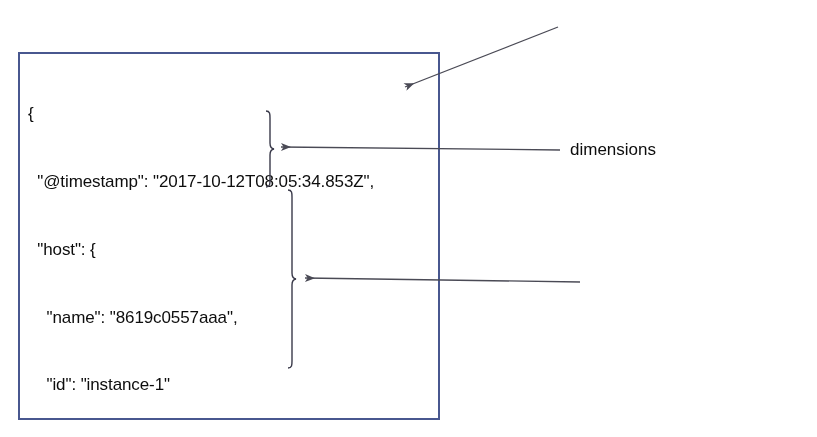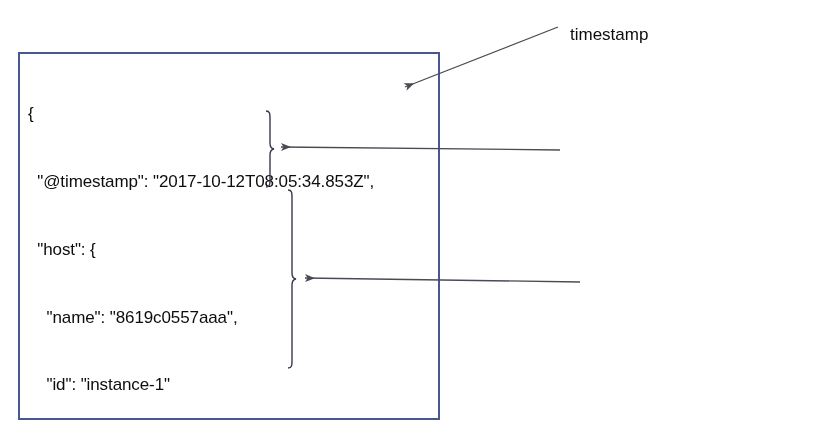--- a/index.html
+++ b/index.html
@@ -130,15 +130,15 @@
 
     <g>
       <line x1="560" y1="150" x2="281" y2="147" stroke="#4a4a55" stroke-width="1.3" marker-end="url(#arrowhead)"></line>
     </g>
 
     <g>
       <line x1="580" y1="282" x2="305" y2="278" stroke="#4a4a55" stroke-width="1.3" marker-end="url(#arrowhead)"></line>
     </g>
   </svg>
 
-  <div class="callout-label" id="label-timestamp">timestamp</div>
+  <div class="callout-label" id="label-dimensions">dimensions</div>
 
 </div>
 
 </body></html>

